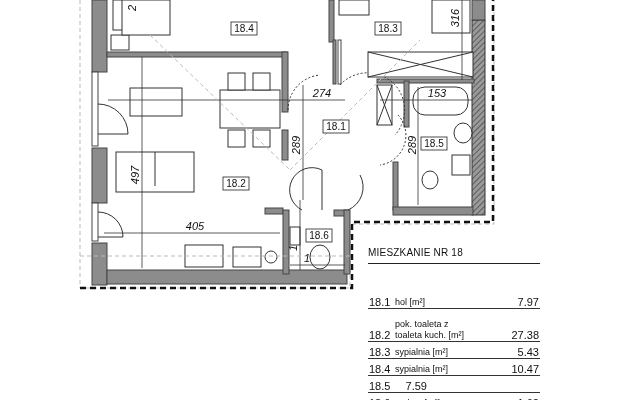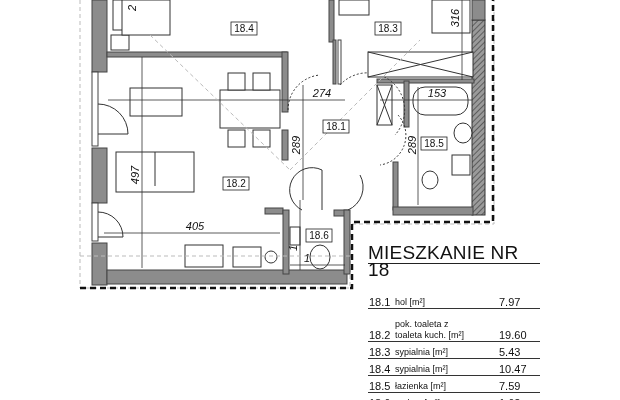--- a/index.html
+++ b/index.html
@@ -1,26 +1,26 @@
 <!DOCTYPE html>
 <html><head>
 <meta charset="utf-8">
 <style>
   html, body { margin: 0; padding: 0; background: #ffffff; }
   body { width: 620px; height: 400px; overflow: hidden; position: relative; font-family: "Liberation Sans", sans-serif; }
   #plan { position: absolute; left: 0; top: 0; width: 620px; height: 400px; }
   .room-label { font-family: "Liberation Sans", sans-serif; font-size: 10px; fill: #111; }
   .dim { font-family: "Liberation Sans", sans-serif; font-size: 11px; font-style: italic; fill: #111; }
   .legend { position: absolute; left: 368px; top: 244px; width: 172px; color: #111; }
-  .legend-title { font-size: 19px; letter-spacing: 0.2px; border-bottom: 1.3px solid #222; padding-bottom: 2px; height: 17px; line-height: 17px; }
+  .legend-title { font-size: 10px; letter-spacing: 0.2px; border-bottom: 1.3px solid #222; padding-bottom: 2px; height: 17px; line-height: 17px; }
   .legend-table { margin-top: 26px; width: 172px; }
   .row { display: flex; align-items: flex-end; border-bottom: 1.2px solid #333; font-size: 9px; }
   .row .num { width: 18px; font-size: 11px; padding-left: 1px; }
   .row .name { flex: 1; padding-left: 8px; line-height: 11px; }
-  .row .val { width: 40px; text-align: left; font-size: 11px; padding-right: 1px; }
+  .row .val { width: 40px; text-align: right; font-size: 11px; padding-right: 1px; }
   .row.r1 { height: 18px; }
   .row.r2 { height: 32px; }
   .row.rn { height: 16px; }
 </style>
 </head>
 <body>
 
 <svg id="plan" viewBox="0 0 620 400" xmlns="http://www.w3.org/2000/svg">
   <defs>
     <pattern id="hatch" width="4" height="4" patternUnits="userSpaceOnUse" patternTransform="rotate(45)">
@@ -157,35 +157,34 @@
   <div class="legend-title">MIESZKANIE NR  18</div>
   <div class="legend-table">
     <div class="row r1">
       <span class="num">18.1</span>
       <span class="name">hol [m²]</span>
       <span class="val">7.97</span>
     </div>
     <div class="row r2">
       <span class="num">18.2</span>
       <span class="name"><span>pok. toaleta z</span><br><span>toaleta kuch. [m²]</span></span>
-      <span class="val">19.60</span>
+      <span class="val">27.38</span>
     </div>
     <div class="row rn">
       <span class="num">18.3</span>
       <span class="name">sypialnia [m²]</span>
       <span class="val">5.43</span>
     </div>
     <div class="row rn">
       <span class="num">18.4</span>
       <span class="name">sypialnia [m²]</span>
       <span class="val">10.47</span>
     </div>
     <div class="row rn">
       <span class="num">18.5</span>
-      <span class="name">łazienka [m²]</span>
       <span class="val">7.59</span>
     </div>
     <div class="row rn">
       <span class="num">18.6</span>
       <span class="name">toaleta [m²]</span>
       <span class="val">1.62</span>
     </div>
 
   </div>
 </div>

